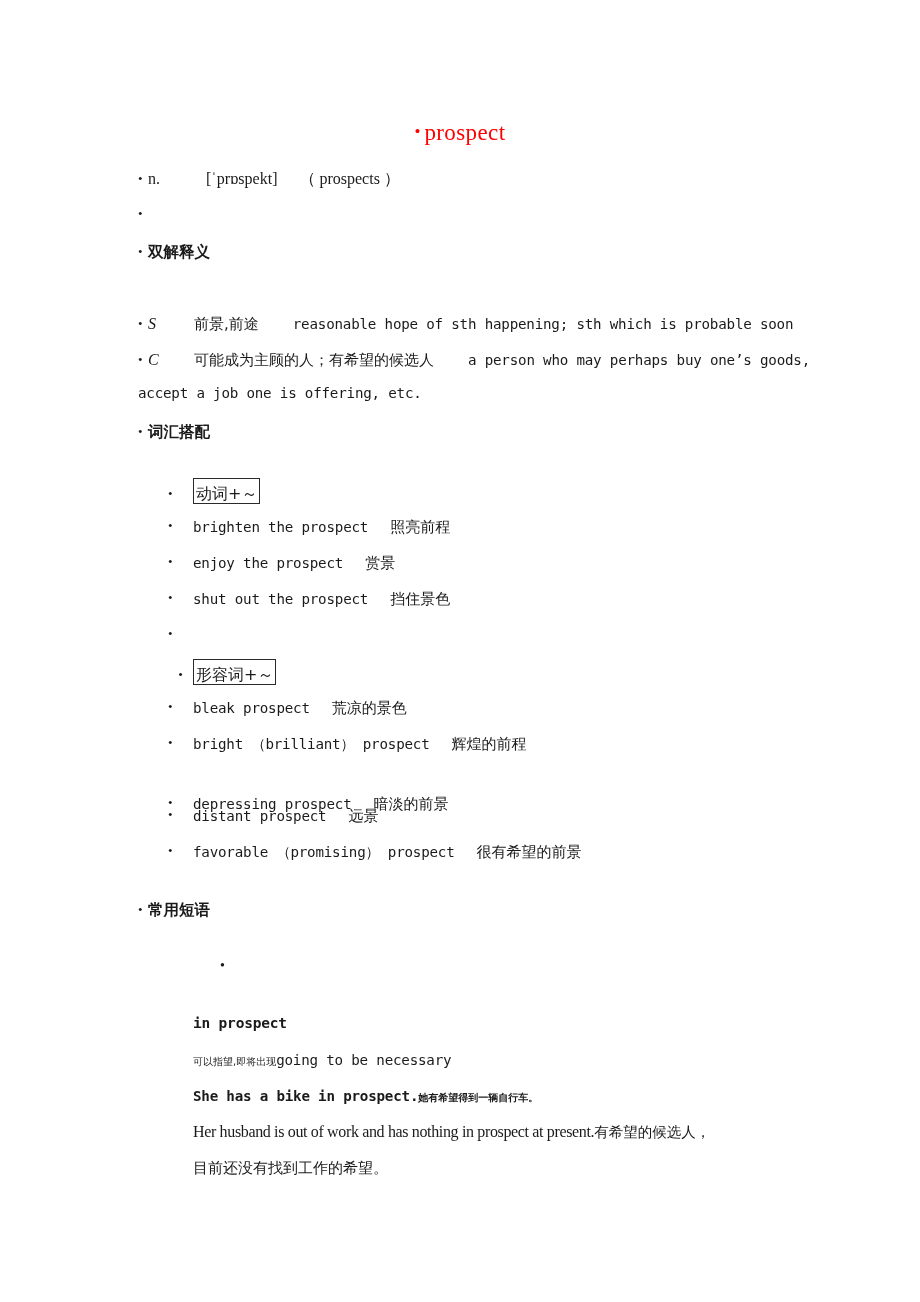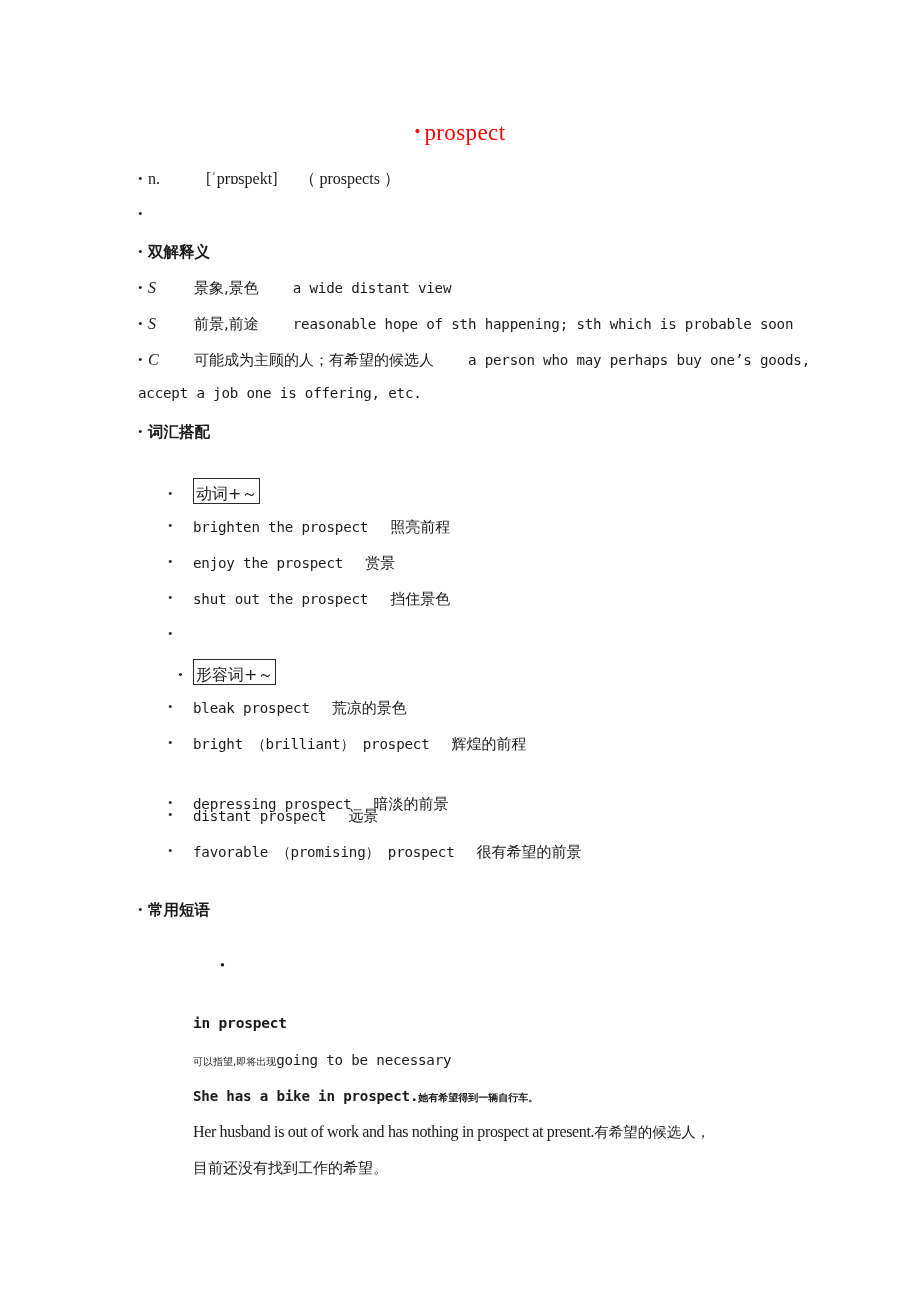--- a/index.html
+++ b/index.html
@@ -186,23 +186,20 @@
   </div>
 
   <div class="lvl1" style="top:202px;">
     <span class="b">•</span>
   </div>
 
   <div class="lvl1 sec-head" style="top:240px;">
     <span class="b">•</span><span>双解释义</span>
   </div>
 
-  <div class="lvl1" style="top:276px;">
-    <span class="b">•</span><span class="mark">S</span><span class="gap-m"></span><span class="cn">景象,景色</span><span class="gap-m"></span><span class="en">a wide distant view</span>
-  </div>
 
   <div class="lvl1" style="top:312px;">
     <span class="b">•</span><span class="mark">S</span><span class="gap-m"></span><span class="cn">前景,前途</span><span class="gap-m"></span><span class="en">reasonable hope of sth happening; sth which is probable soon</span>
   </div>
 
   <div class="lvl1" style="top:348px;">
     <span class="b">•</span><span class="mark">C</span><span class="gap-m"></span><span class="cn">可能成为主顾的人；有希望的候选人</span><span class="gap-m"></span><span class="en">a person who may perhaps buy one’s goods,</span>
   </div>
 
   <div class="cont" style="top:385px;">accept a job one is offering, etc.</div>

